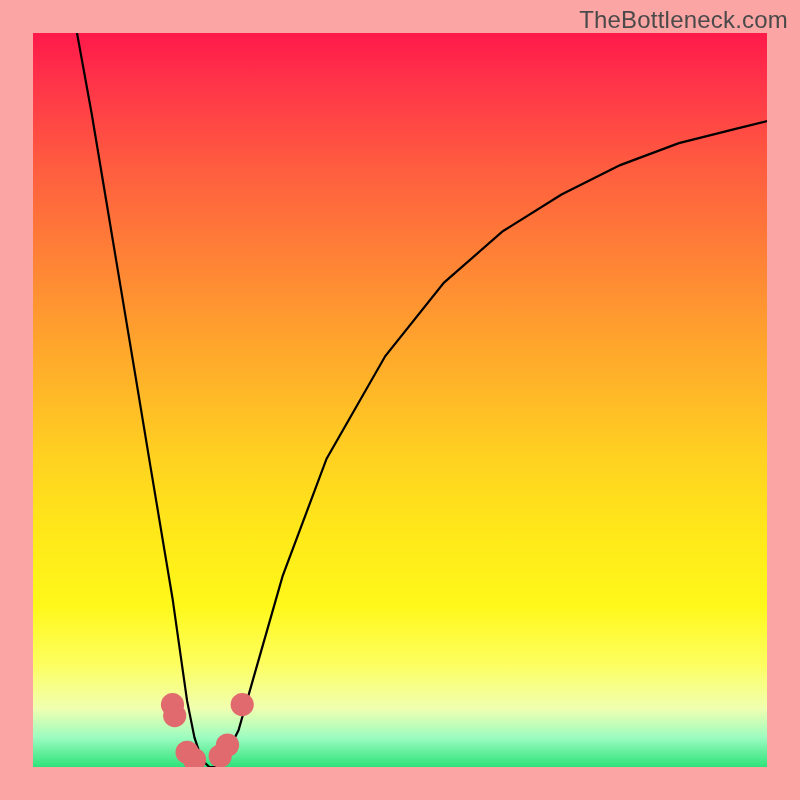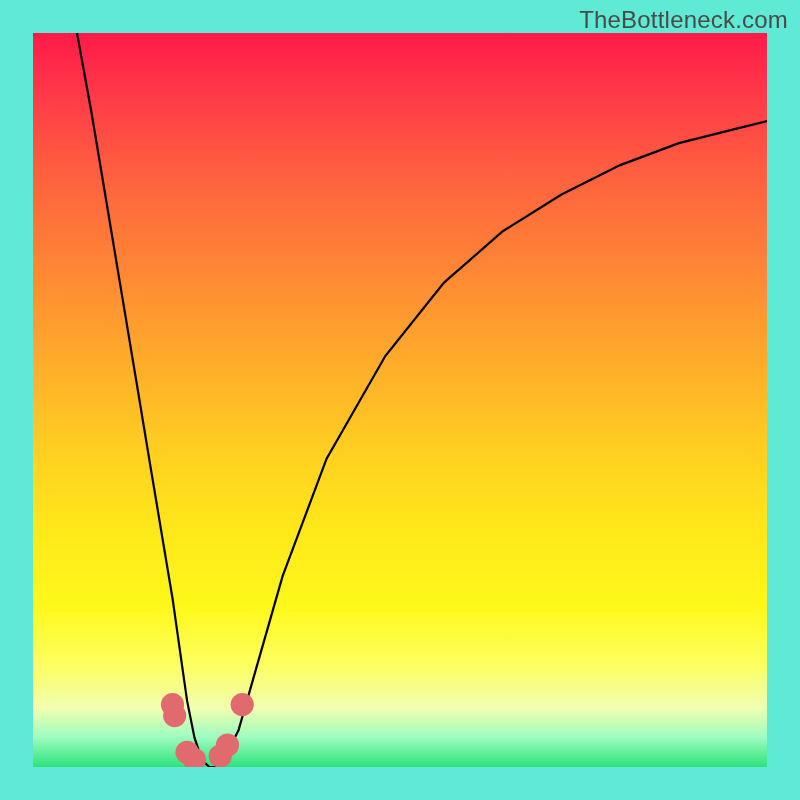--- a/index.html
+++ b/index.html
@@ -8,21 +8,21 @@
     background: #000;
     width: 800px;
     height: 800px;
     overflow: hidden;
     font-family: Arial, sans-serif;
   }
   .frame {
     position: relative;
     width: 800px;
     height: 800px;
-    background: #5eead4;
+    background: #fca5a5;
   }
   .plot {
     position: absolute;
     left: 33px;
     top: 33px;
     width: 734px;
     height: 734px;
     background: linear-gradient(to bottom,
       #ff1a4a 0%,
       #ff3848 8%,

